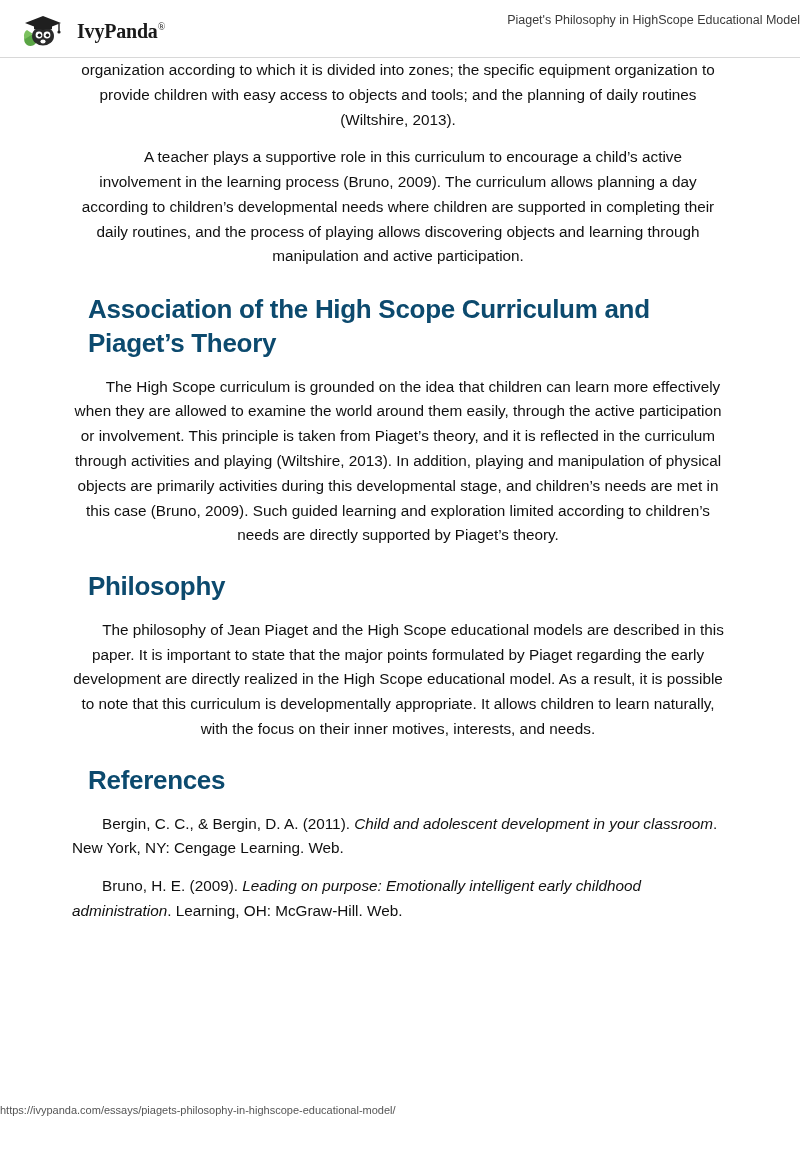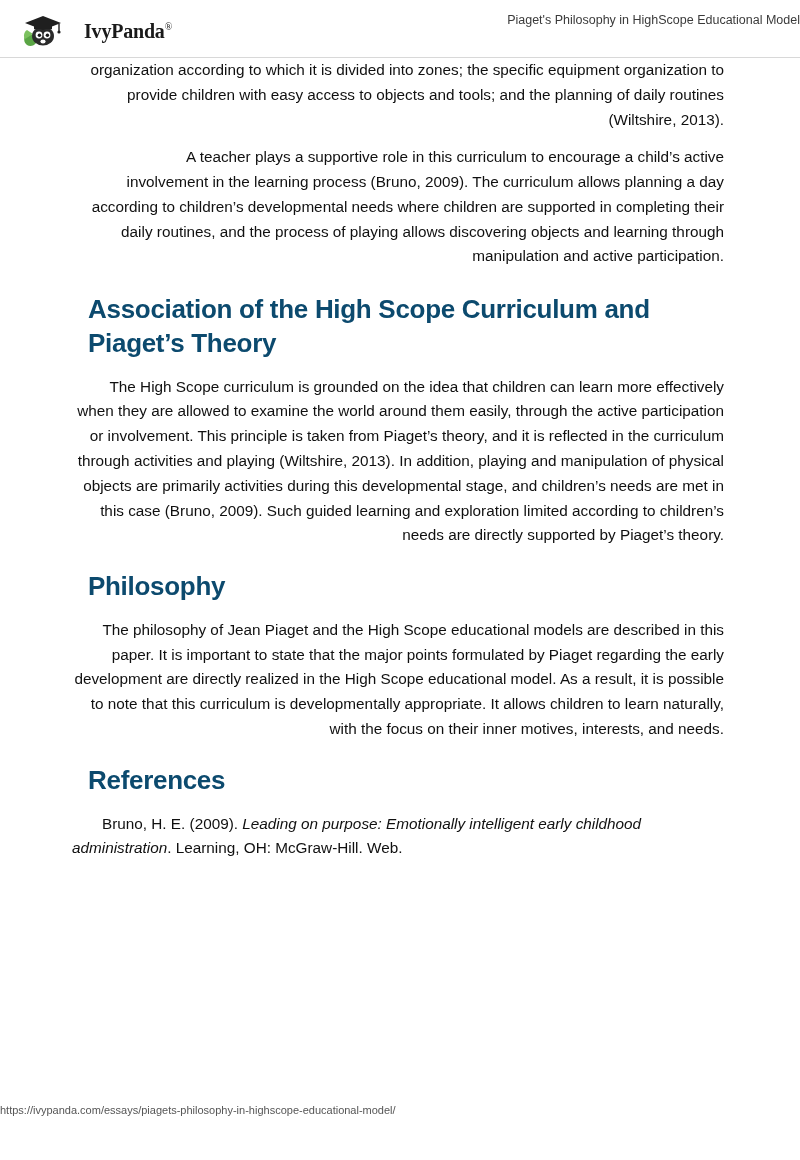--- a/index.html
+++ b/index.html
@@ -35,21 +35,21 @@
     display: flex;
     align-items: center;
   }
 
   .brand {
     position: absolute;
     left: 22px;
     top: 14px;
     display: flex;
     align-items: center;
-    gap: 20px;
+    gap: 13px;
     text-align: center;
   }
 
   .brand-logo {
     width: 42px;
     height: 34px;
     position: relative;
     display: block;
   }
 
@@ -82,21 +82,21 @@
     position: absolute;
     top: 58px;
     left: 72px;
     width: 652px;
   }
 
   p.para {
     font-size: 15.3px;
     line-height: 1.62;
     margin: 0 0 13px 0;
-    text-align: right;
+    text-align: center;
     color: #101010;
   }
   p.para.indent {
     text-indent: 30px;
   }
 
   h2.heading {
     font-size: 26px;
     font-weight: bold;
     line-height: 1.3;
@@ -171,20 +171,21 @@
     <h2 class="heading">Association of the High Scope Curriculum and Piaget’s Theory</h2>
 
     <p class="para indent">The High Scope curriculum is grounded on the idea that children can learn more effectively when they are allowed to examine the world around them easily, through the active participation or involvement. This principle is taken from Piaget’s theory, and it is reflected in the curriculum through activities and playing (Wiltshire, 2013). In addition, playing and manipulation of physical objects are primarily activities during this developmental stage, and children’s needs are met in this case (Bruno, 2009). Such guided learning and exploration limited according to children’s needs are directly supported by Piaget’s theory.</p>
 
     <h2 class="heading tight">Philosophy</h2>
 
     <p class="para indent">The philosophy of Jean Piaget and the High Scope educational models are described in this paper. It is important to state that the major points formulated by Piaget regarding the early development are directly realized in the High Scope educational model. As a result, it is possible to note that this curriculum is developmentally appropriate. It allows children to learn naturally, with the focus on their inner motives, interests, and needs.</p>
 
     <h2 class="heading tight">References</h2>
 
+    <p class="ref-entry"><span>Bergin, C. C., &amp; Bergin, D. A. (2011). </span><i>Child and adolescent development in your classroom</i><span>. New York, NY: Cengage Learning. Web.</span></p>
 
     <p class="ref-entry"><span>Bruno, H. E. (2009). </span><i>Leading on purpose: Emotionally intelligent early childhood administration</i><span>. Learning, OH: McGraw-Hill. Web.</span></p>
 
   </div>
 
   <div class="footer-url">https://ivypanda.com/essays/piagets-philosophy-in-highscope-educational-model/</div>
 
 </div>
 
 </body></html>

